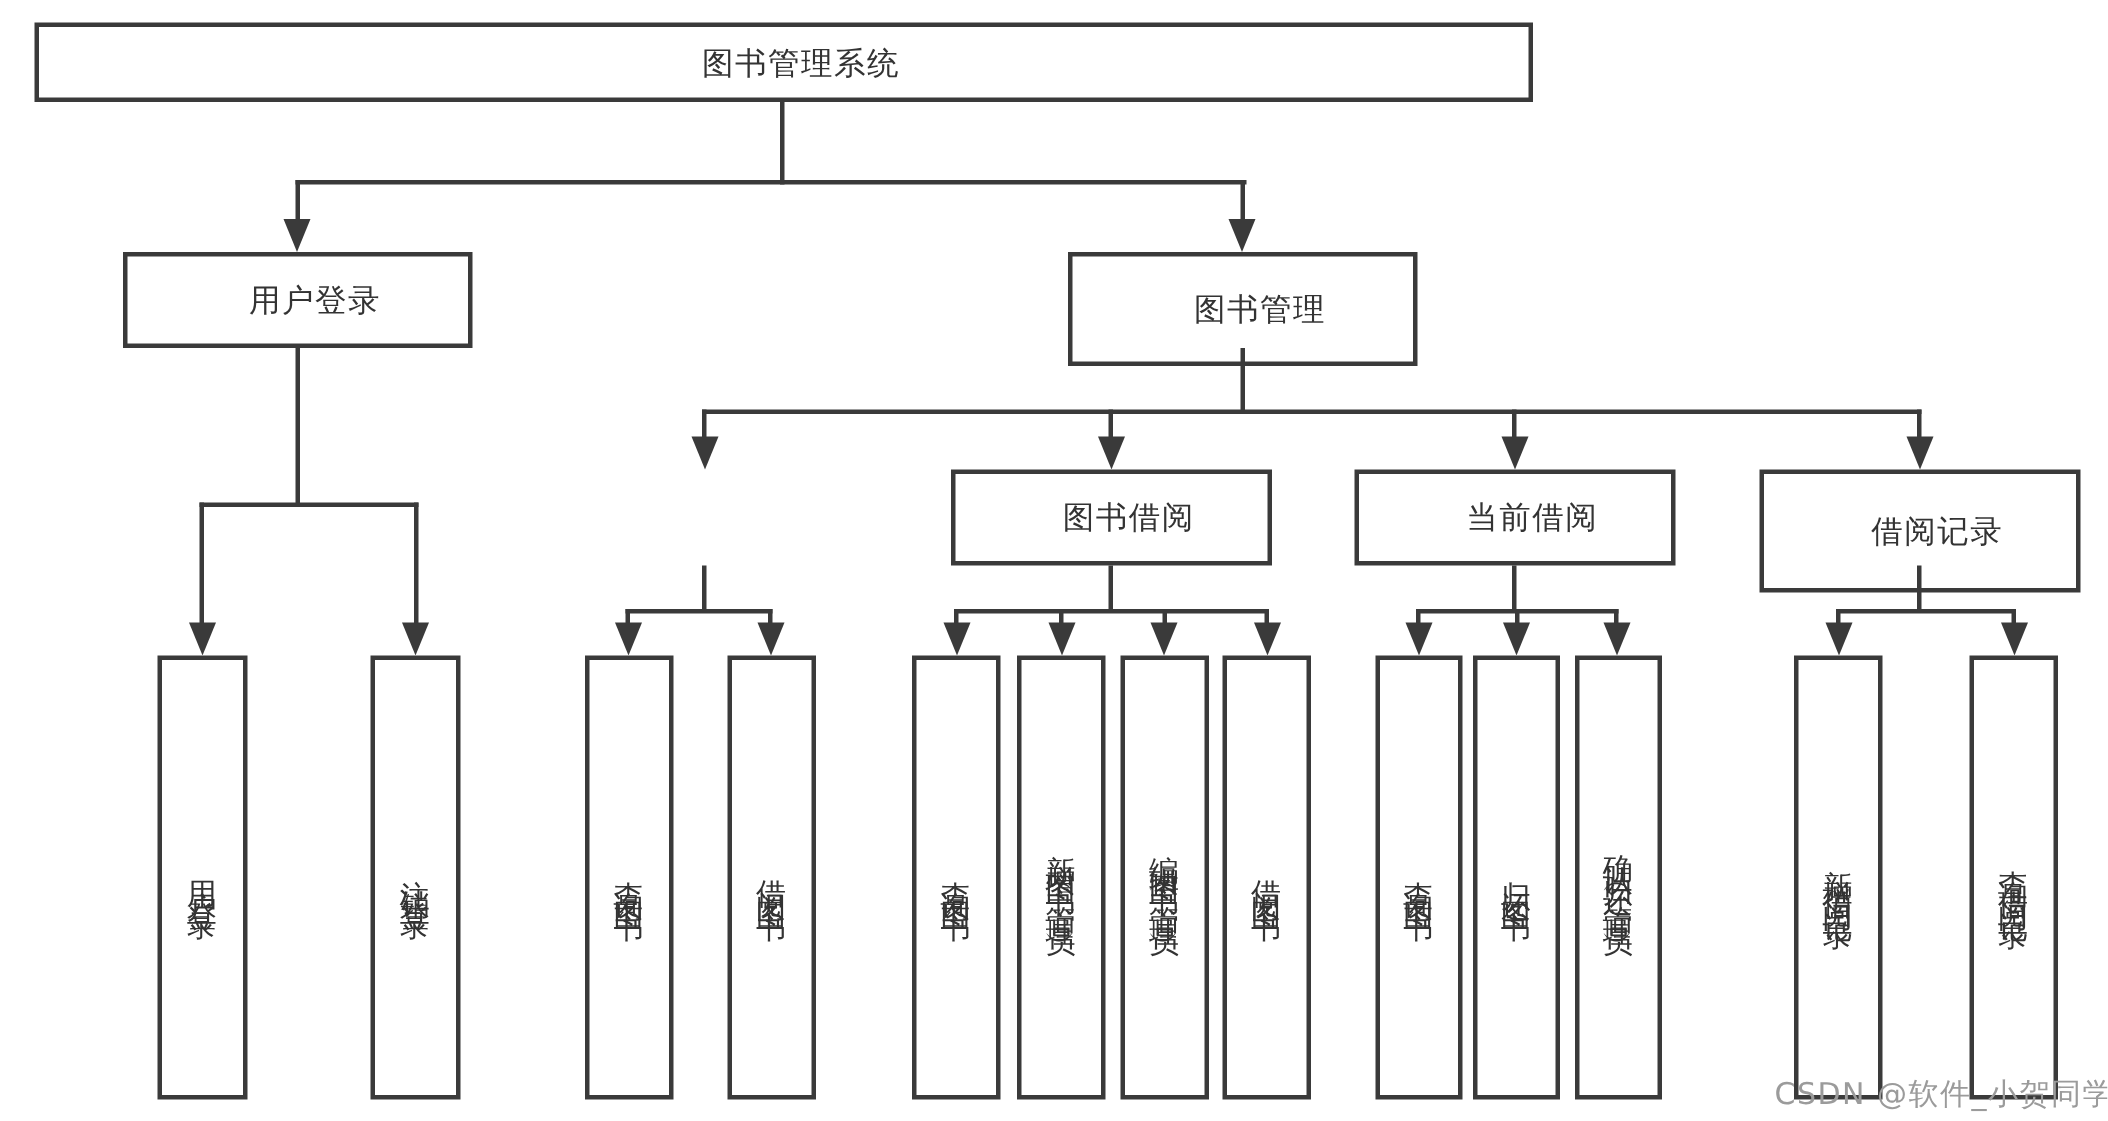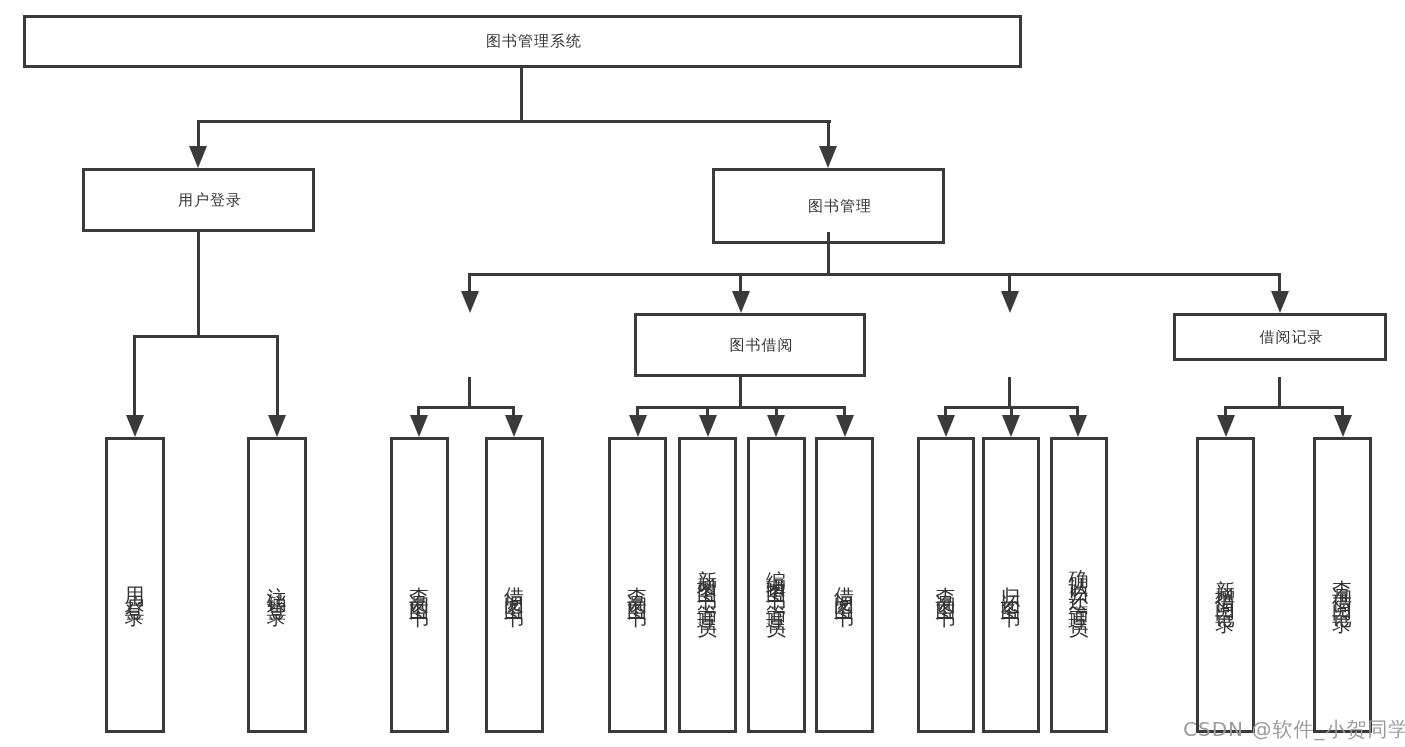--- a/index.html
+++ b/index.html
@@ -19,21 +19,21 @@
     position: absolute;
     box-sizing: border-box;
     border: 3px solid #3a3a3a;
     background: #ffffff;
     display: flex;
     align-items: center;
     justify-content: center;
     color: #333333;
   }
   .hbox {
-    font-size: 15px;
+    font-size: 21px;
     letter-spacing: 1px;
     white-space: nowrap;
     padding-left: 23px;
   }
   .vbox span {
     writing-mode: vertical-rl;
     font-size: 20px;
     letter-spacing: 7px;
     line-height: 1;
   }
@@ -92,24 +92,27 @@
   <div class="line" style="left:468px; top:273px; width:813px; height:3px;"></div>
   <div class="line" style="left:468px; top:273px; width:3px; height:22px;"></div>
   <div class="arrow" style="left:461px; top:291px;"></div>
   <div class="line" style="left:739px; top:273px; width:3px; height:22px;"></div>
   <div class="arrow" style="left:732px; top:291px;"></div>
   <div class="line" style="left:1008px; top:273px; width:3px; height:22px;"></div>
   <div class="arrow" style="left:1001px; top:291px;"></div>
   <div class="line" style="left:1278px; top:273px; width:3px; height:22px;"></div>
   <div class="arrow" style="left:1271px; top:291px;"></div>
 
-  <div class="node hbox" style="left:634px; top:313px; width:232px; height:64px;">
+  <div class="node hbox" style="left:634px; top:313px; width:214px; height:64px;">
     <span>图书借阅</span>
   </div>
-  <div class="node hbox" style="left:1173px; top:313px; width:214px; height:48px;">
+  <div class="node hbox" style="left:903px; top:313px; width:214px; height:64px;">
+    <span>当前借阅</span>
+  </div>
+  <div class="node hbox" style="left:1173px; top:313px; width:214px; height:82px;">
     <span>借阅记录</span>
   </div>
 
   <div class="line" style="left:468px; top:377px; width:3px; height:31px;"></div>
   <div class="line" style="left:417px; top:406px; width:98px; height:3px;"></div>
   <div class="line" style="left:417px; top:406px; width:3px; height:12px;"></div>
   <div class="arrow" style="left:410px; top:415px;"></div>
   <div class="line" style="left:512px; top:406px; width:3px; height:12px;"></div>
   <div class="arrow" style="left:505px; top:415px;"></div>
 

